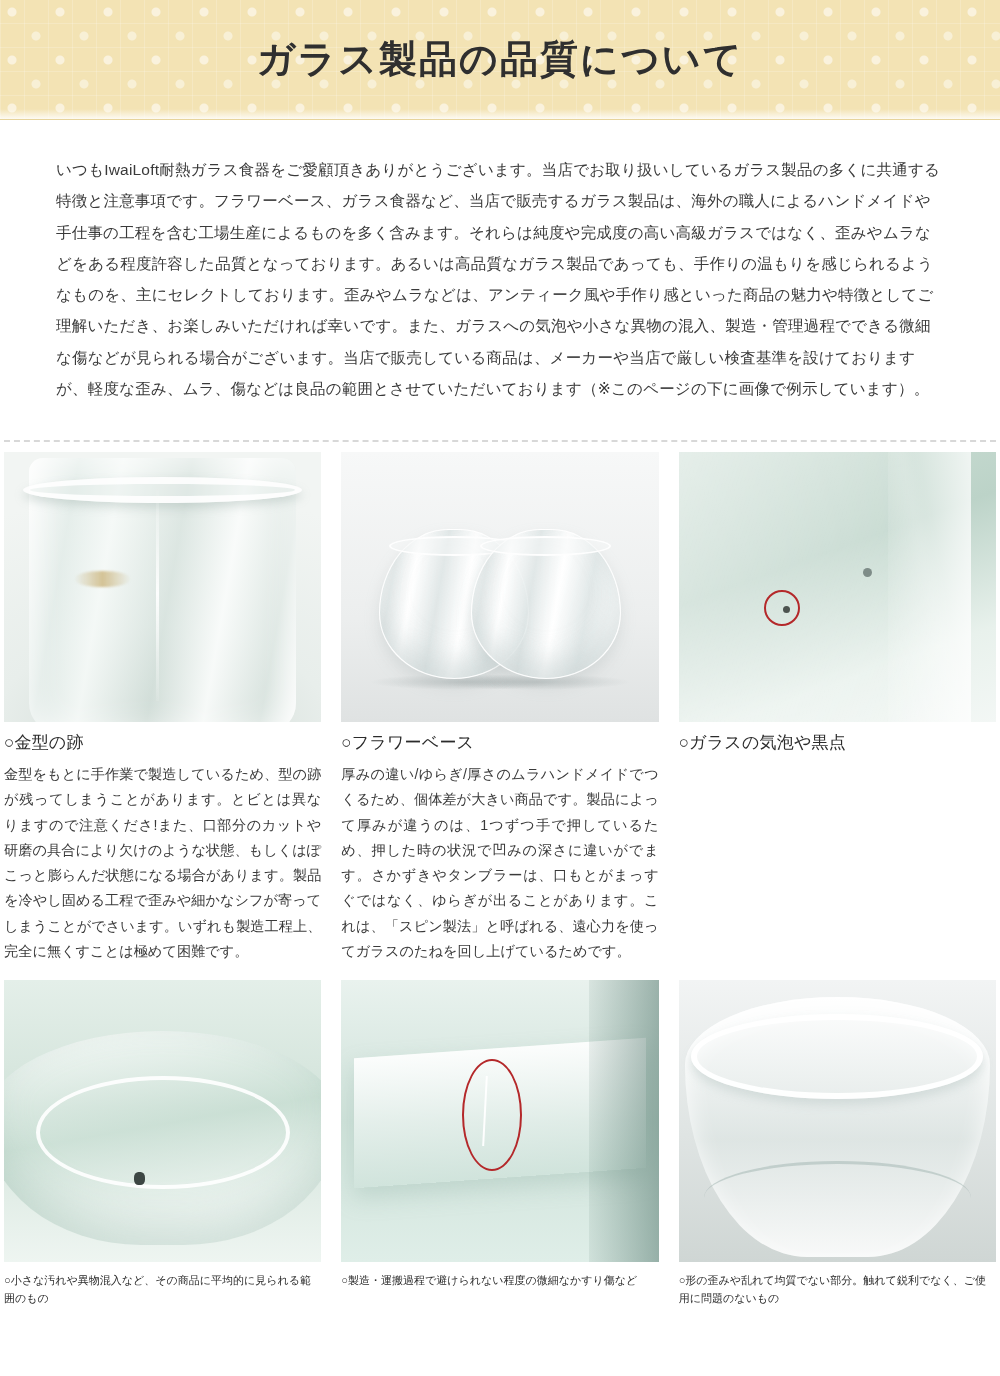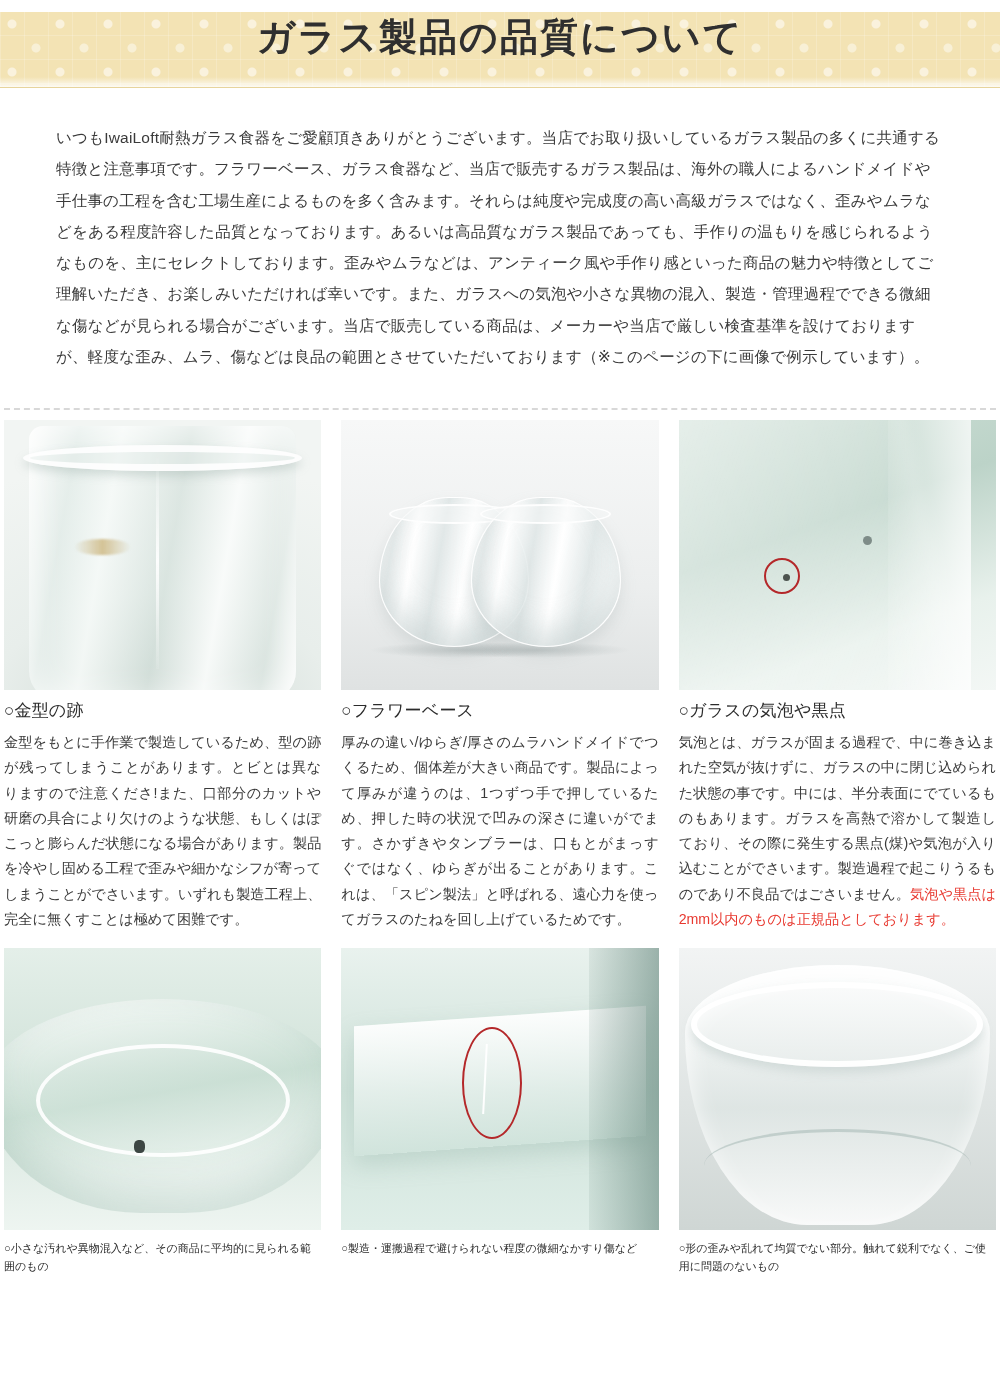--- a/index.html
+++ b/index.html
@@ -14,33 +14,32 @@
     width: 1000px;
     min-height: 1376px;
     background: #ffffff;
     overflow: hidden;
   }
 
   
   .banner {
     position: relative;
     width: 1000px;
-    height: 76px;
+    height: 120px;
     background: #f3e3b4;
     background-image:
       radial-gradient(circle at 12px 12px, rgba(255,255,255,0.55) 4px, rgba(255,255,255,0) 5px),
       radial-gradient(circle at 36px 36px, rgba(255,255,255,0.45) 4px, rgba(255,255,255,0) 5px),
       linear-gradient(90deg, rgba(255,255,255,0.18) 1px, rgba(255,255,255,0) 1px),
       linear-gradient(0deg, rgba(255,255,255,0.18) 1px, rgba(255,255,255,0) 1px);
     background-size: 48px 48px, 48px 48px, 24px 24px, 24px 24px;
     display: flex;
-    align-items: flex-start;
+    align-items: center;
     justify-content: center;
     border-bottom: 1px solid #e7d49c;
-    margin-top: 12px;
   }
   .banner::after {
     content: "";
     position: absolute;
     left: 0; right: 0; bottom: 0;
     height: 10px;
     background: linear-gradient(180deg, rgba(255,255,255,0) 0%, rgba(255,255,255,0.85) 100%);
   }
   .banner-title {
     font-size: 38px;
@@ -333,21 +332,20 @@
     <div class="card">
       <div class="photo ph-c">
         <div class="sheen"></div>
         <div class="edge"></div>
         <div class="dot" style="left:58%; top:43%; width:9px; height:9px; background:#7e8c88;"></div>
         <div class="circle-mark" style="left:52%; top:36%; width:34px; height:34px; border-color:rgba(180,40,42,0.0);"></div>
         <div class="dot" style="left:33%; top:57%; width:7px; height:7px; background:#4c534f;"></div>
         <div class="circle-mark" style="left:27%; top:51%; width:36px; height:36px;"></div>
       </div>
       <div class="card-title">○ガラスの気泡や黒点</div>
-      <div class="card-body"><span>気泡とは、ガラスが固まる過程で、中に巻き込まれた空気が抜けずに、ガラスの中に閉じ込められた状態の事です。中には、半分表面にでているものもあります。ガラスを高熱で溶かして製造しており、その際に発生する黒点(煤)や気泡が入り込むことがでさいます。製造過程で起こりうるものであり不良品ではごさいません。</span><span class="hl">気泡や黒点は2mm以内のものは正規品としております。</span></div>
     </div>
   </div>
 
   <div style="height:16px"></div>
 
   <div class="grid">
 
     <div class="card">
       <div class="photo short ph-d">
         <div class="bowl"></div>

